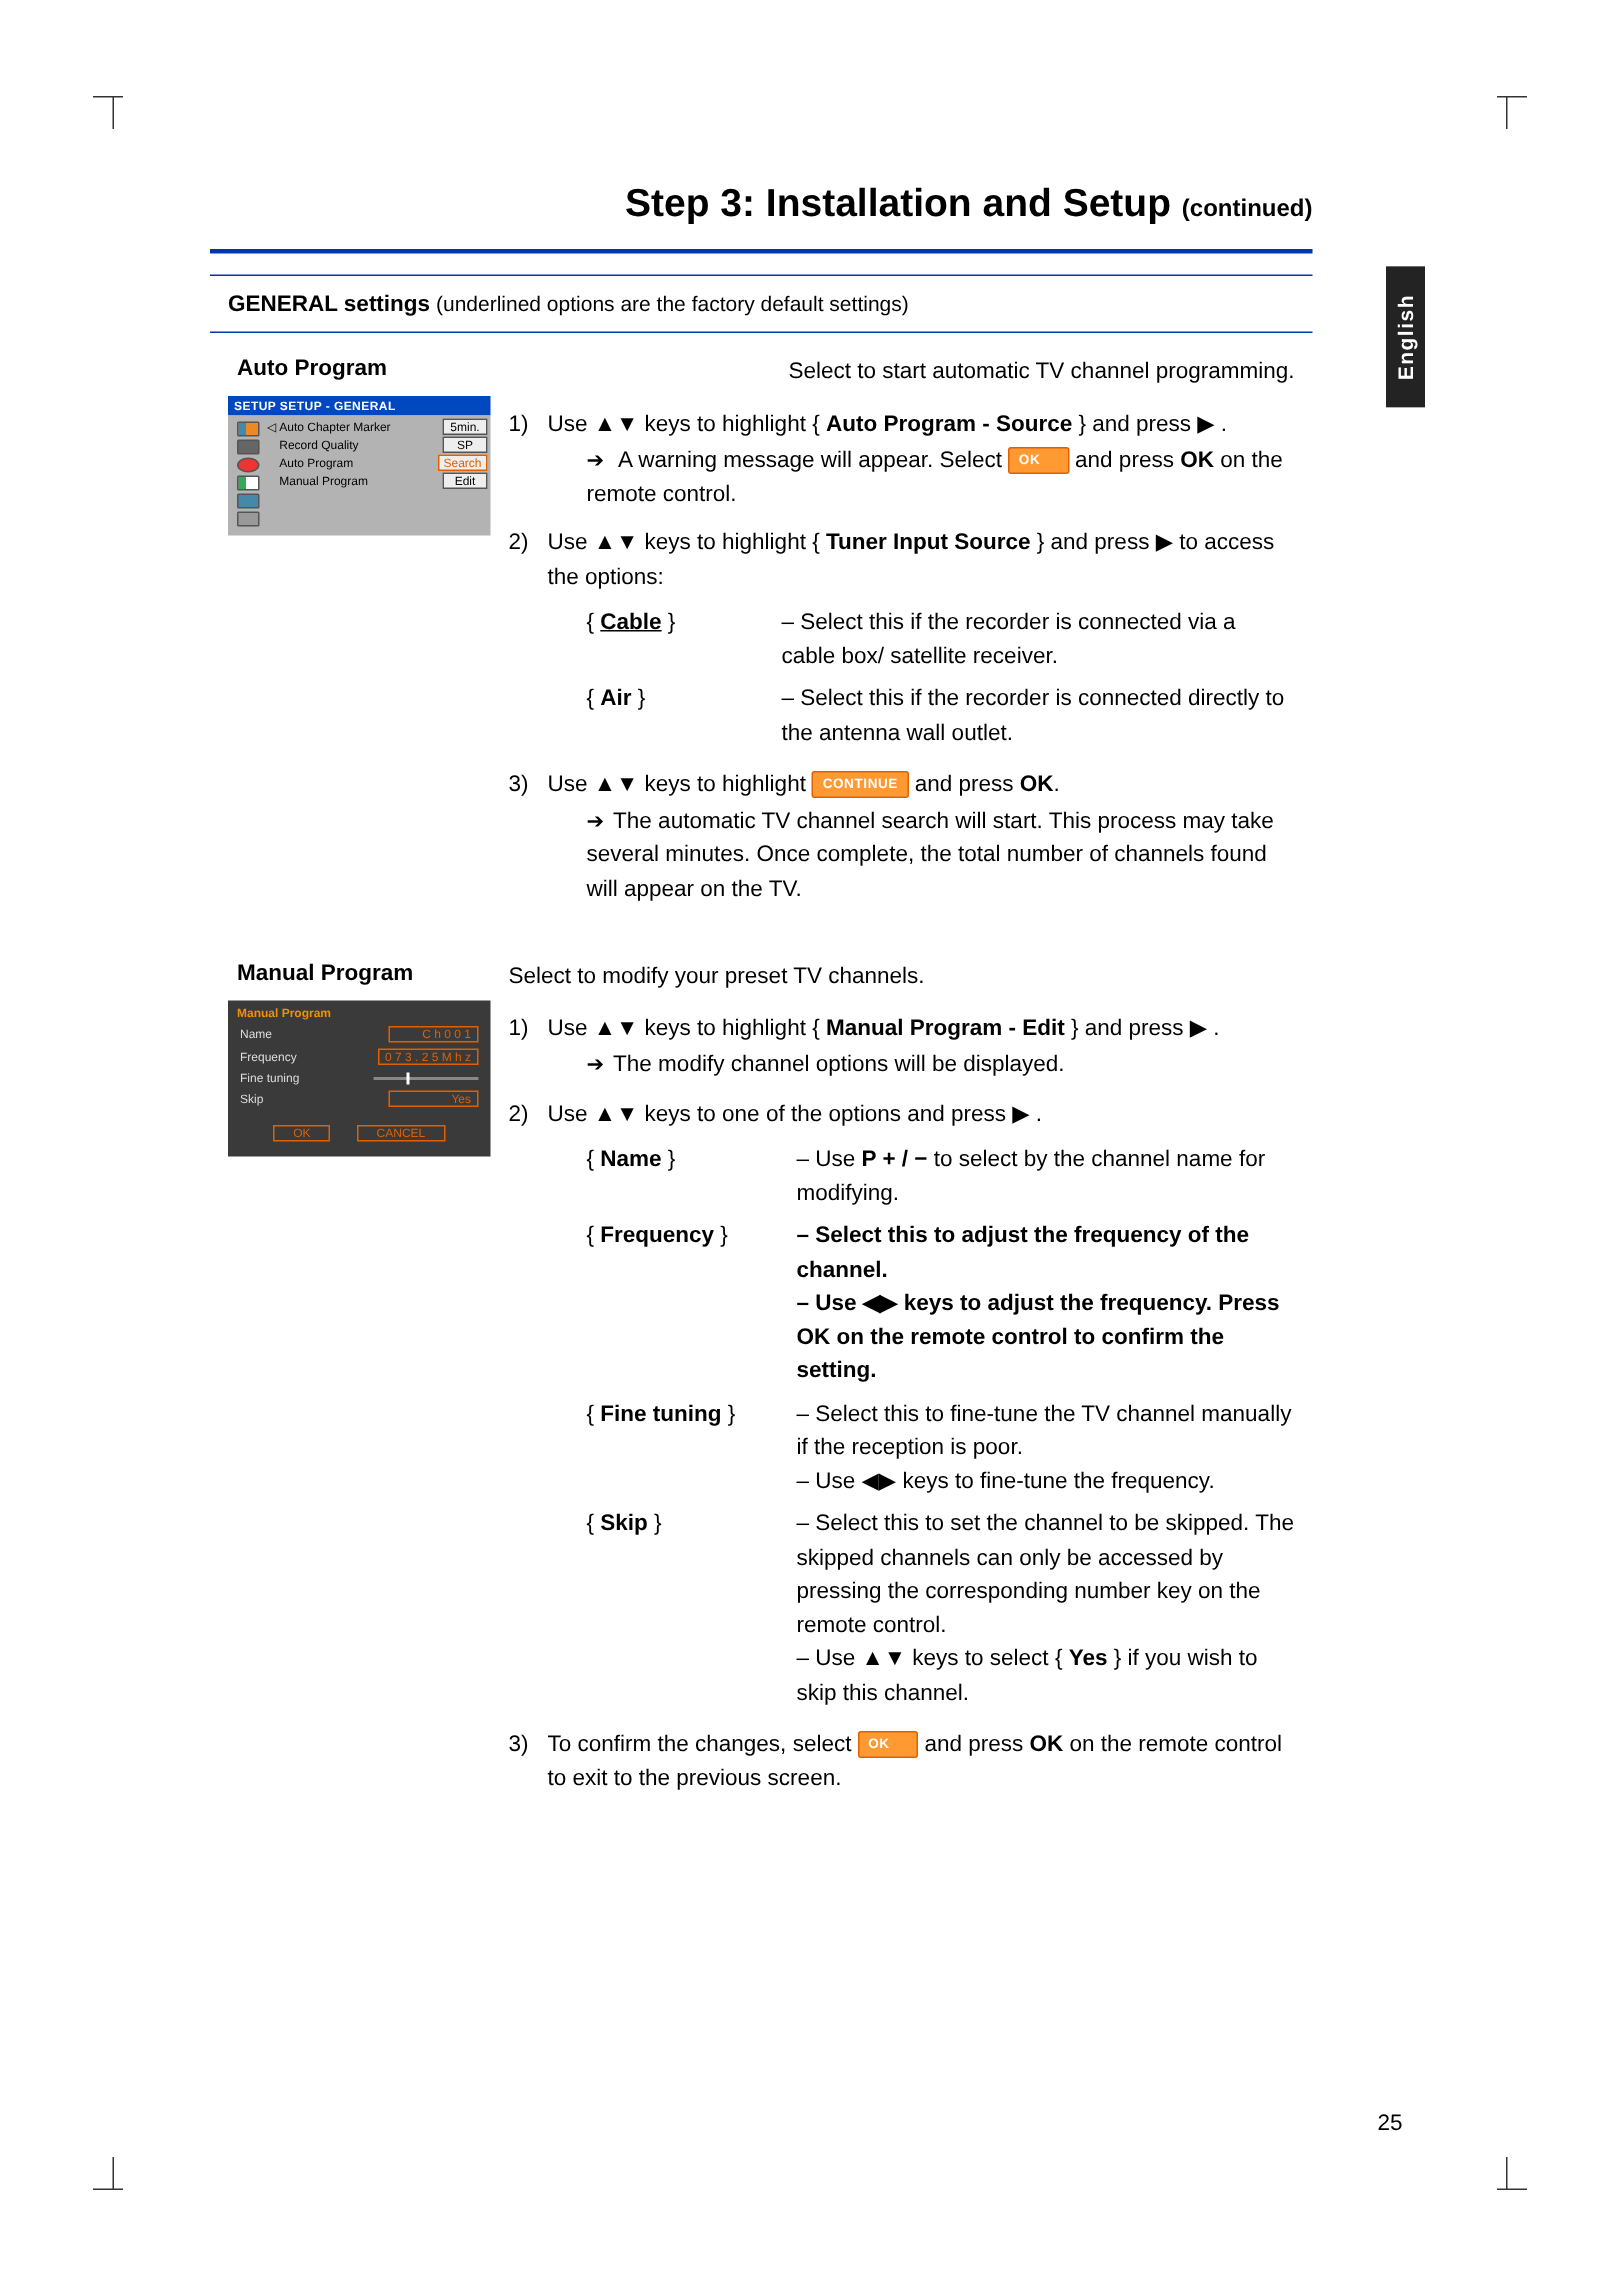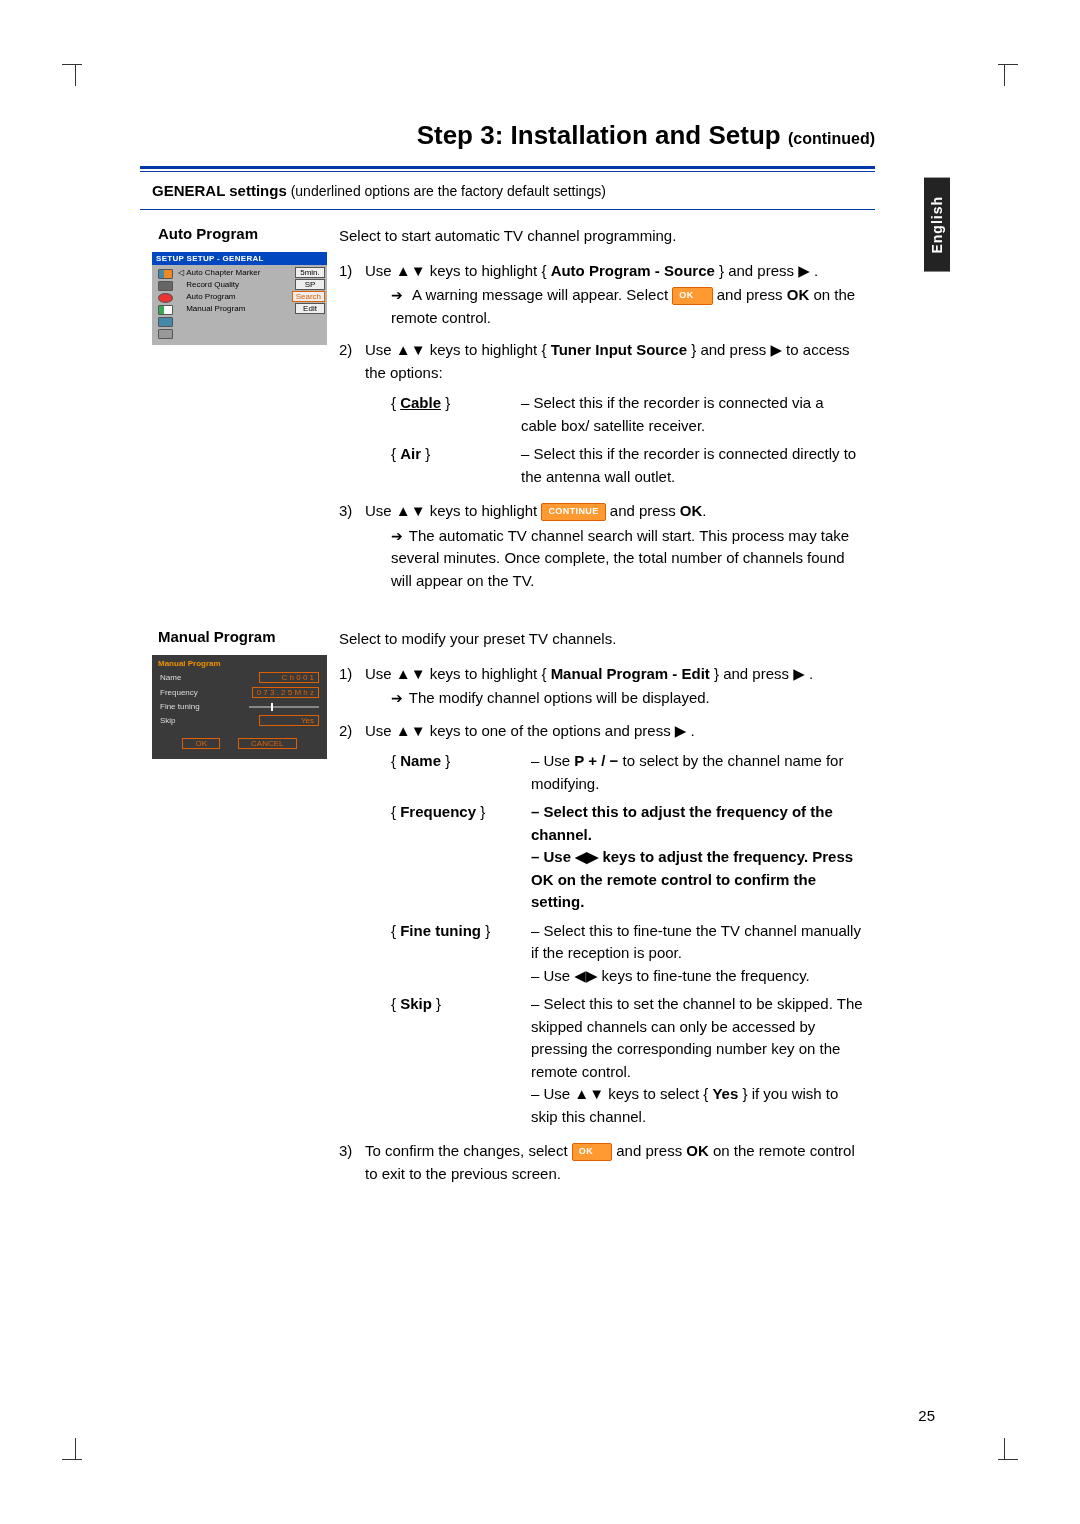--- a/index.html
+++ b/index.html
@@ -45,21 +45,21 @@
 
   .panel {
     margin-left: 80px;
     margin-right: 145px;
     border-top: 3px solid #0038a8;
   }
   .settings-bar {
     border-top: 1px solid #0038a8;
     border-bottom: 1px solid #0038a8;
     padding: 10px 12px;
-    margin-top: 2px;
+    margin-top: 14px;
     font-size: 14px;
   }
   .settings-bar .title { font-weight: bold; font-size: 15px; }
 
   .content-row { display: flex; }
   .leftcol { width: 195px; flex-shrink: 0; padding: 15px 8px 10px 12px; }
   .rightcol { flex: 1; padding: 15px 12px 10px 4px; font-size: 15px; line-height: 1.5; }
 
   .rowtitle { font-weight: bold; font-size: 15px; margin-bottom: 10px; margin-left: 6px;}
 
@@ -183,21 +183,21 @@
                 <span class="arrow-glyph" style="visibility:hidden">◁</span>
                 <span class="t">Manual Program</span>
                 <span class="osd1-val">Edit</span>
               </div>
           </div>
         </div>
       </div>
     </div>
 
     <div class="rightcol">
-      <p style="margin-bottom:12px;">Select to start automatic TV channel programming.</p>
+      <p style="margin-bottom:12px;text-align:right;">Select to start automatic TV channel programming.</p>
       <ol>
         <li>
           <span>Use ▲▼ keys to highlight { </span><b>Auto Program - Source</b><span> } and press ▶ .</span>
           <div class="sub arrow-line">
             <span>A warning message will appear. Select </span>
             <span class="btn-orange wide">OK</span>
             <span> and press </span>
             <b>OK</b>
             <span> on the remote control.</span>
           </div>

